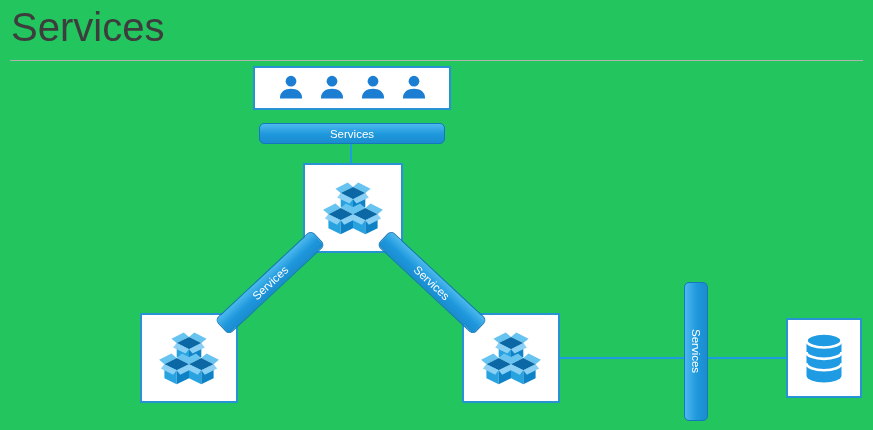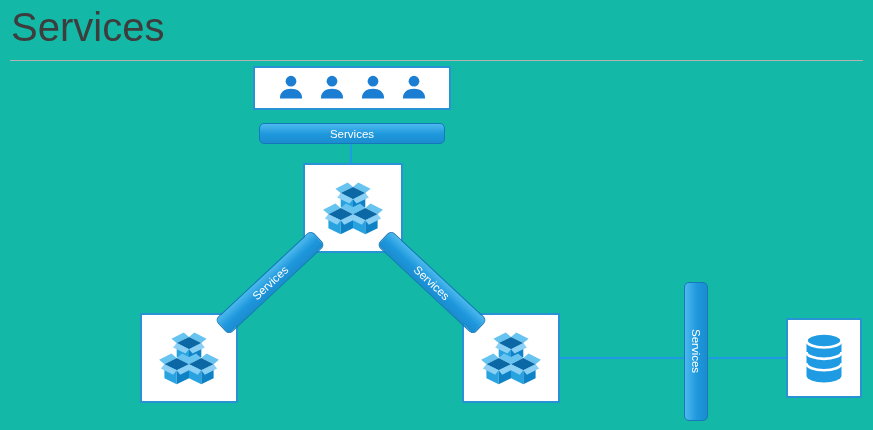--- a/index.html
+++ b/index.html
@@ -1,17 +1,17 @@
 <!DOCTYPE html>
 <html><head>
 <meta charset="utf-8">
 <style>
   html,body{margin:0;padding:0;background:#fff;}
   .canvas{
-    position:relative;width:873px;height:430px;background:#14b8a6;
+    position:relative;width:873px;height:430px;background:#22c55e;
     font-family:"Liberation Sans",sans-serif;overflow:hidden;
   }
   .slide-title{
     position:absolute;left:11px;top:1px;font-size:40px;line-height:52px;
     font-weight:300;color:#3d3d3d;
   }
   .divider{position:absolute;left:10px;top:60px;width:853px;height:1px;background:#b3b3b3;}
 
   
   .line{position:absolute;background:#1e9be2;}

